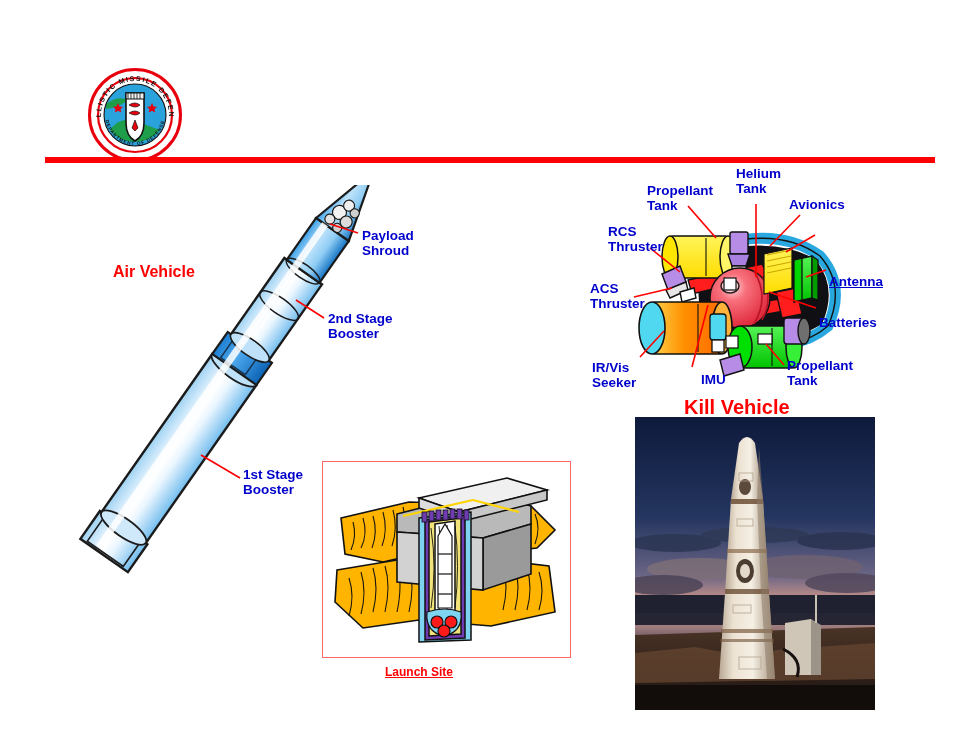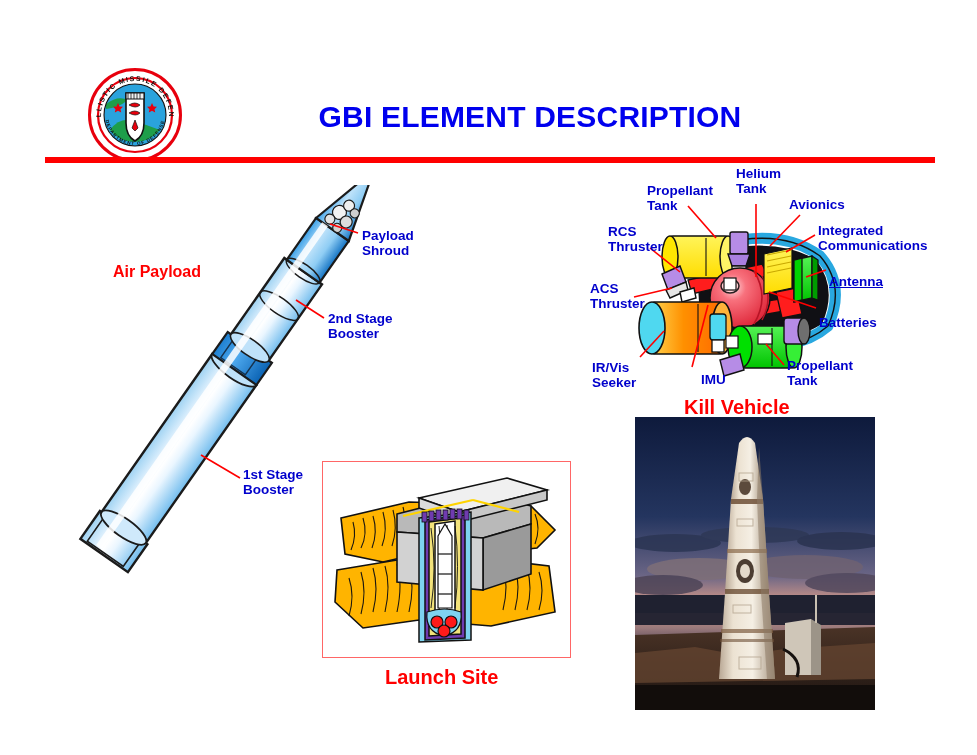--- a/index.html
+++ b/index.html
@@ -44,21 +44,21 @@
   #lbl-rcs{left:608px;top:224px;}
   #lbl-acs{left:590px;top:281px;}
   #lbl-irvis{left:592px;top:360px;}
   #lbl-imu{left:681px;top:372px;margin-left:20px;}
   #lbl-prop-tank-bot{left:787px;top:358px;}
   #kill-vehicle-label{left:684px;top:396px;font-size:20px;}
 
   
   #launch-frame{position:absolute;left:322px;top:461px;width:249px;height:197px;
     border:1px solid #ff6666;background:#fff;box-sizing:border-box;}
-  #launch-site-label{left:385px;top:666px;font-size:20px;}
+  #launch-site-label{left:385px;top:666px;font-size:12px;text-decoration:underline;}
 
   
   #photo-frame{position:absolute;left:635px;top:417px;width:240px;height:293px;overflow:hidden;background:#14203a;}
 </style>
 </head>
 <body>
 
 <div class="slide">
 
   <svg id="seal" viewBox="0 0 94 94">
@@ -92,21 +92,20 @@
     <path d="M 30 35 l 1.6 3.4 l 3.4 .4 l -2.5 2.4 l .7 3.4 l -3.2 -1.8 l -3.2 1.8 l .7 -3.4 l -2.5 -2.4 l 3.4 -.4 z" fill="#e8000d"></path>
     <path d="M 64 35 l 1.6 3.4 l 3.4 .4 l -2.5 2.4 l .7 3.4 l -3.2 -1.8 l -3.2 1.8 l .7 -3.4 l -2.5 -2.4 l 3.4 -.4 z" fill="#e8000d"></path>
     <text font-family="Liberation Sans, sans-serif" font-size="7" font-weight="bold" fill="#111" letter-spacing="1.4">
       <textPath href="#arcTop" startOffset="50%" text-anchor="middle">BALLISTIC  MISSILE  DEFENSE</textPath>
     </text>
     <text font-family="Liberation Sans, sans-serif" font-size="4.6" font-weight="bold" fill="#111" letter-spacing="1">
       <textPath href="#arcBot" startOffset="50%" text-anchor="middle">DEPARTMENT OF DEFENSE</textPath>
     </text>
   </svg>
 
-  <div id="slide-title">GBI ELEMENT DESCRIPTION</div>
   <div id="title-rule"></div>
 
   <svg class="art" style="position:absolute;left:70px;top:185px;width:300px;height:410px;" viewBox="0 0 300 410">
     <defs>
       <linearGradient id="bodyGrad" x1="0" y1="0" x2="1" y2="0">
         <stop offset="0%" stop-color="#9ed2f2"></stop>
         <stop offset="22%" stop-color="#cfe9fb"></stop>
         <stop offset="42%" stop-color="#ffffff"></stop>
         <stop offset="58%" stop-color="#eaf6ff"></stop>
         <stop offset="100%" stop-color="#73bdee"></stop>
@@ -445,35 +444,33 @@
       <path d="M 826 270 L 806 277"></path>
       <path d="M 816 308 L 769 292"></path>
       <path d="M 650 248 L 680 272"></path>
       <path d="M 634 297 L 672 288"></path>
       <path d="M 640 357 L 664 331"></path>
       <path d="M 692 367 L 708 305"></path>
       <path d="M 784 365 L 766 344"></path>
     </g>
   </svg>
 
-  <div class="lbl lbl-red" id="air-vehicle-label">Air Payload</div>
+  <div class="lbl lbl-red" id="air-vehicle-label">Air Vehicle</div>
   <div class="lbl lbl-blue" id="lbl-payload-shroud">Payload
 Shroud</div>
   <div class="lbl lbl-blue" id="lbl-2nd-stage">2nd Stage
 Booster</div>
   <div class="lbl lbl-blue" id="lbl-1st-stage">1st Stage
 Booster</div>
 
   <div class="lbl lbl-blue" id="lbl-prop-tank-top">Propellant
 Tank</div>
   <div class="lbl lbl-blue" id="lbl-helium-tank">Helium
 Tank</div>
   <div class="lbl lbl-blue" id="lbl-avionics">Avionics</div>
-  <div class="lbl lbl-blue" id="lbl-integrated-comm">Integrated
-Communications</div>
   <div class="lbl lbl-blue" id="lbl-antenna">Antenna</div>
   <div class="lbl lbl-blue" id="lbl-batteries">Batteries</div>
   <div class="lbl lbl-blue" id="lbl-rcs">RCS
 Thruster</div>
   <div class="lbl lbl-blue" id="lbl-acs">ACS
 Thruster</div>
   <div class="lbl lbl-blue" id="lbl-irvis">IR/Vis
 Seeker</div>
   <div class="lbl lbl-blue" id="lbl-imu">IMU</div>
   <div class="lbl lbl-blue" id="lbl-prop-tank-bot">Propellant

